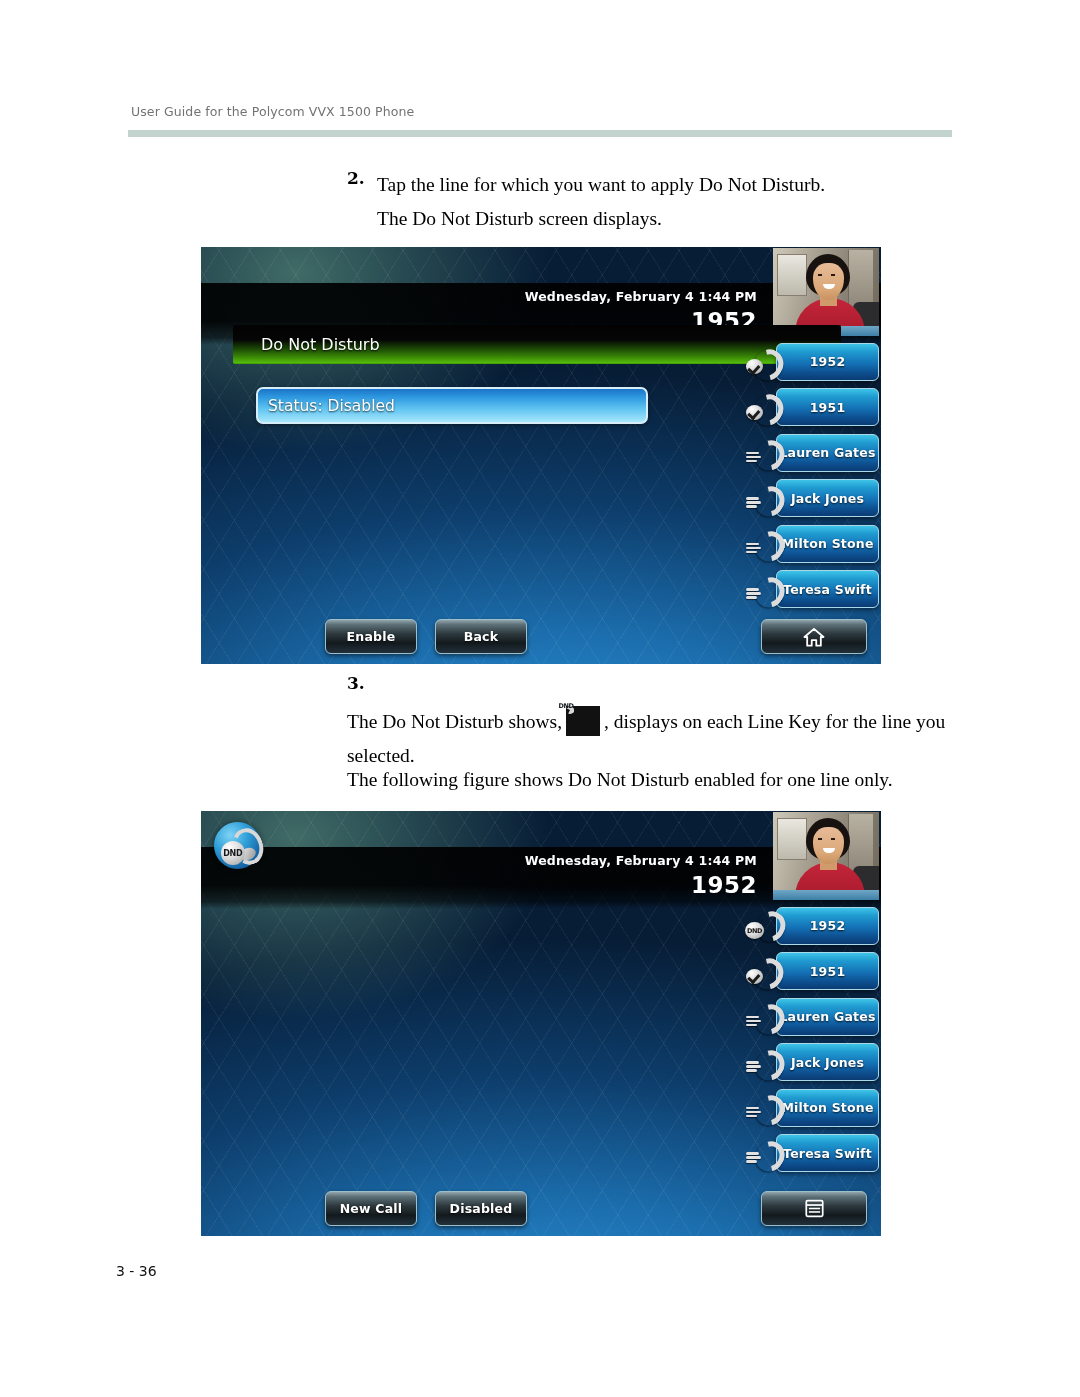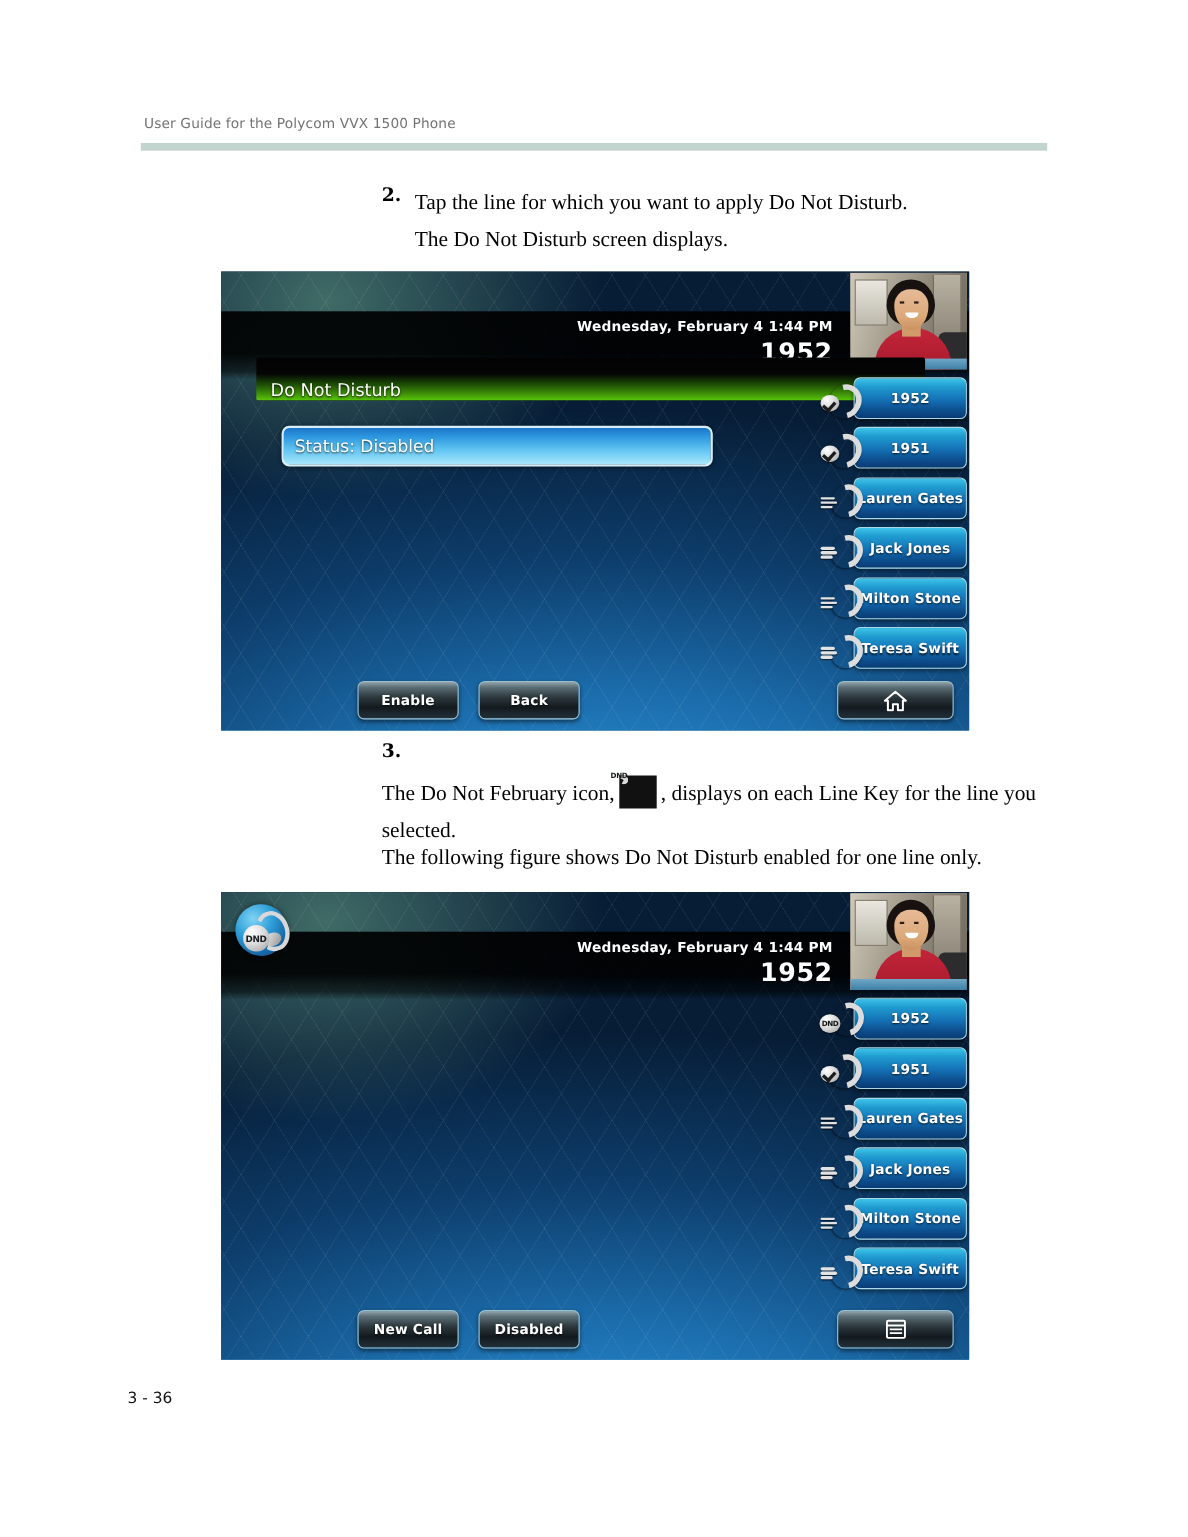--- a/index.html
+++ b/index.html
@@ -268,22 +268,22 @@
   
   .menu-title-bar {
     position: absolute;
     left: 32px;
     top: 78px;
     width: 608px;
     height: 39px;
     background: linear-gradient(to bottom, #020202 0%, #050505 38%, #1c4b05 62%, #3e8e08 84%, #55bf09 98%, #2e6a05 100%);
     border-radius: 2px;
     display: flex;
-    align-items: flex-end;
-    padding-left: 13px;
+    align-items: center;
+    padding-left: 28px;
     box-sizing: border-box;
     z-index: 4;
   }
   .menu-title-bar span {
     color: #ffffff;
     font-size: 16px;
     font-weight: normal;
     text-shadow: 0 1px 2px rgba(0,0,0,0.9);
   }
 
@@ -610,21 +610,21 @@
         <path d="M12 2 L22.5 11 L19.5 11 L19.5 20.5 L14.5 20.5 L14.5 14.5 L9.5 14.5 L9.5 20.5 L4.5 20.5 L4.5 11 L1.5 11 Z" fill="none" stroke="#ffffff" stroke-width="2" stroke-linejoin="round"></path>
       </svg>
     </div>
   </div>
 </div>
 
 <div class="step" id="step3">
   <div class="step-num">3.</div>
 </div>
 
-<div class="para" id="para-dnd-icon"><span>The Do Not February icon,</span><span class="inline-dnd-icon"><span class="dnd-glyph"><span class="dnd-handle"></span><span class="dnd-foot"></span><span class="dnd-ball">
+<div class="para" id="para-dnd-icon"><span>The Do Not Disturb shows,</span><span class="inline-dnd-icon"><span class="dnd-glyph"><span class="dnd-handle"></span><span class="dnd-foot"></span><span class="dnd-ball">
           <span class="dnd-ball-text" style="font-size:6.5px">DND</span>
         </span></span></span><span>, displays on each Line Key for the line you selected.</span></div>
 
 <div class="para" id="para-following">The following figure shows Do Not Disturb enabled for one line only.</div>
 
 <div class="phone-screen" id="phone-screen-2">
 
   <div class="status-band">
     <div class="status-datetime">Wednesday, February 4  1:44 PM</div>
     <div class="status-ext">1952</div>

